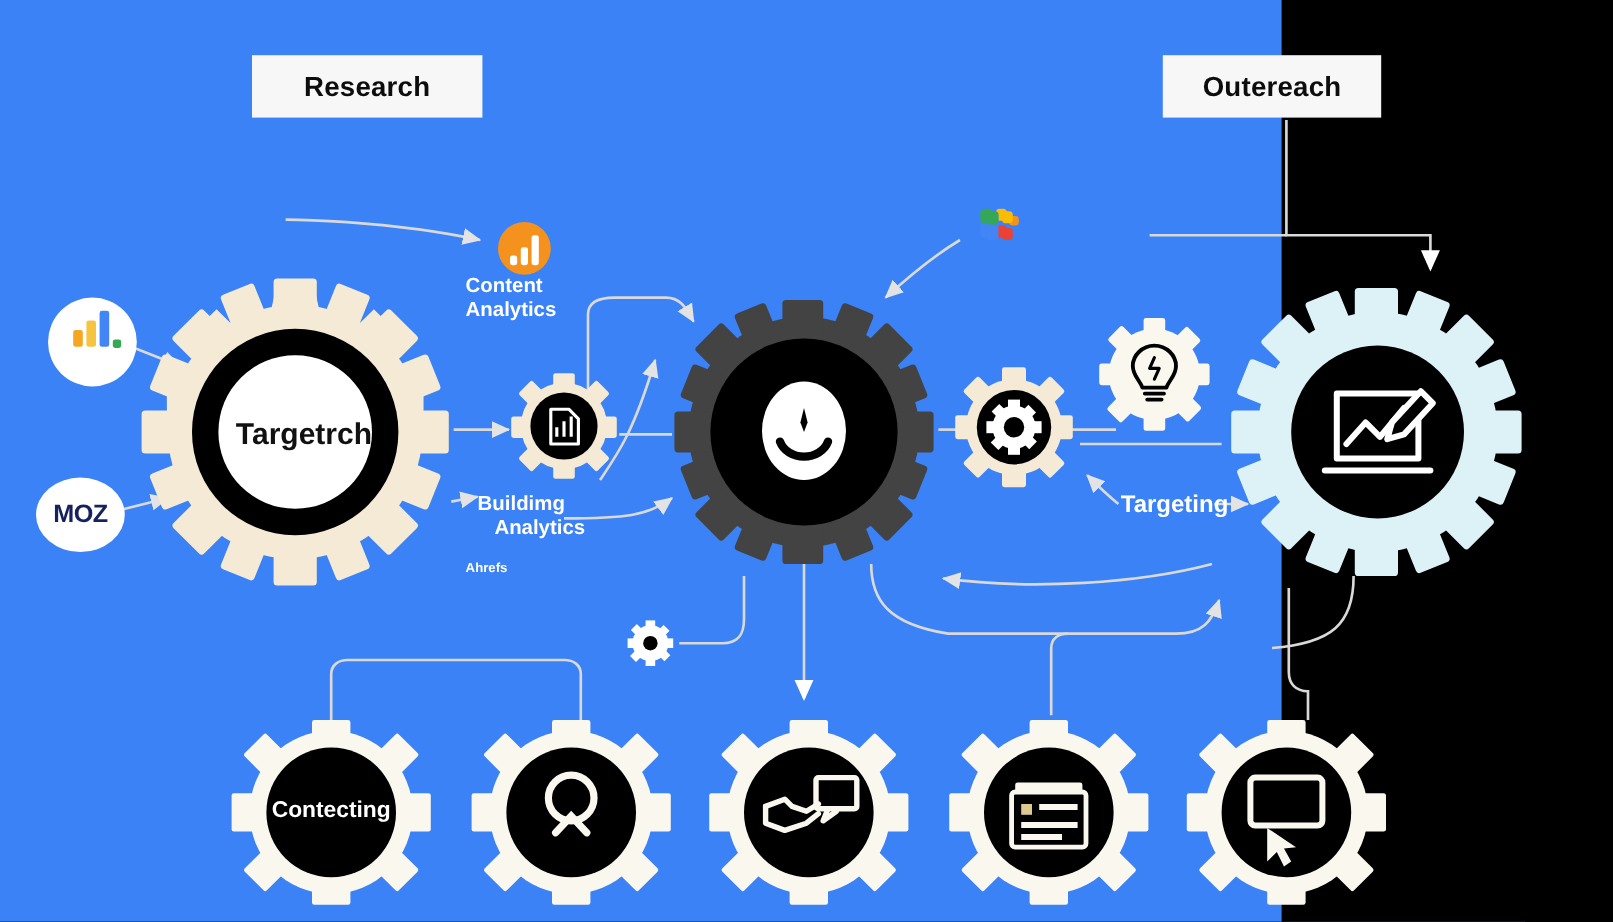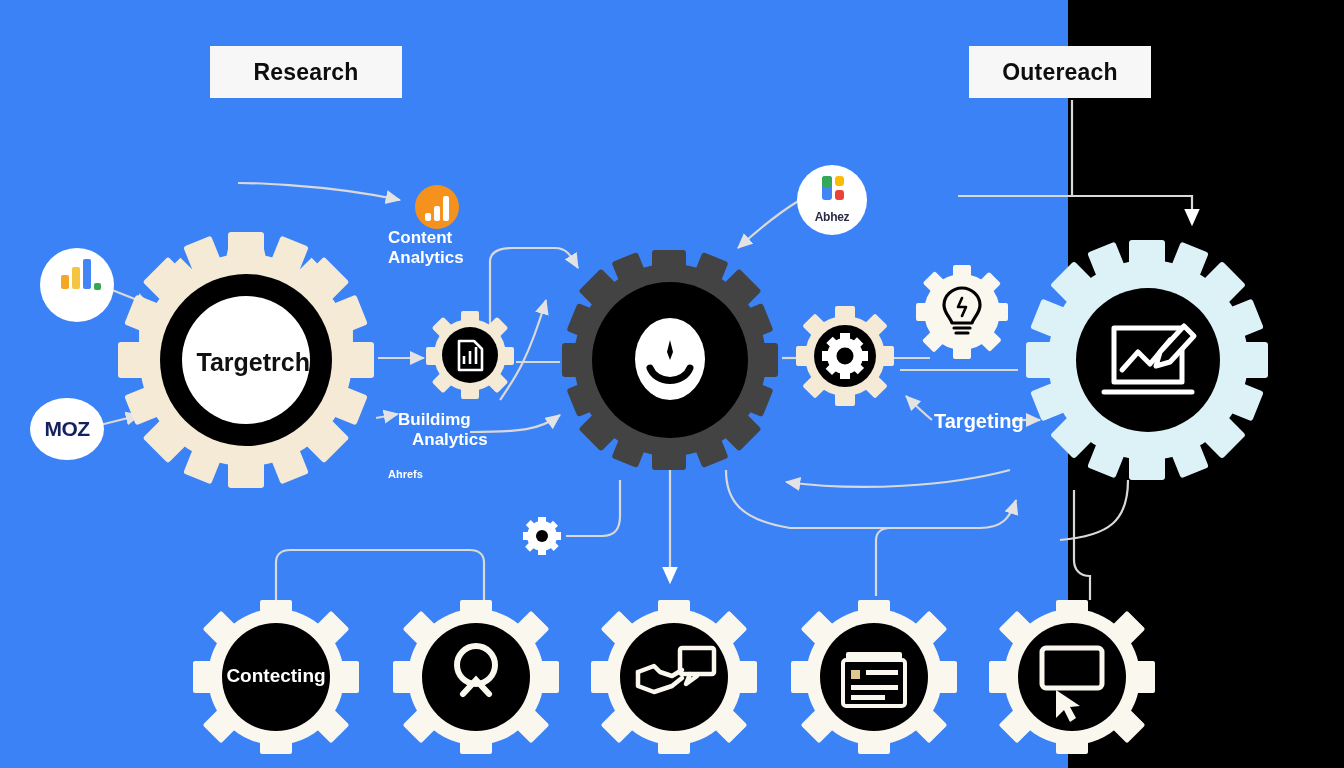--- a/index.html
+++ b/index.html
@@ -411,23 +411,20 @@
       <rect x="830" y="174" width="9" height="10" rx="3" fill="#fbbc05"></rect>
       <rect x="830" y="188" width="9" height="10" rx="3" fill="#ea4335"></rect>
       <rect x="841" y="180" width="8" height="8" rx="3" fill="#f5921e"></rect>
     </g>
   </svg>
 
   <div class="circ" id="logo-ga" style="z-index:1;"></div>
   <div class="circ" id="logo-moz" style="z-index:1;">
     <span class="moz-text">MOZ</span>
   </div>
-  <div class="circ" id="logo-ahrefs" style="z-index:1;">
-    <span class="ahrefs-text">Abhez</span>
-  </div>
 
   <svg class="layer" style="z-index:2;pointer-events:none" viewBox="0 0 1344 768">
     <g>
       <rect x="61" y="275" width="8" height="14" rx="2" fill="#f5a623"></rect>
       <rect x="72" y="267" width="8" height="22" rx="2" fill="#f5c542"></rect>
       <rect x="83" y="259" width="8" height="30" rx="2" fill="#4285f4"></rect>
       <rect x="94" y="283" width="7" height="7" rx="2" fill="#34a853"></rect>
     </g>
     <g>
       <rect x="822" y="176" width="10" height="24" rx="3" fill="#4285f4"></rect>

